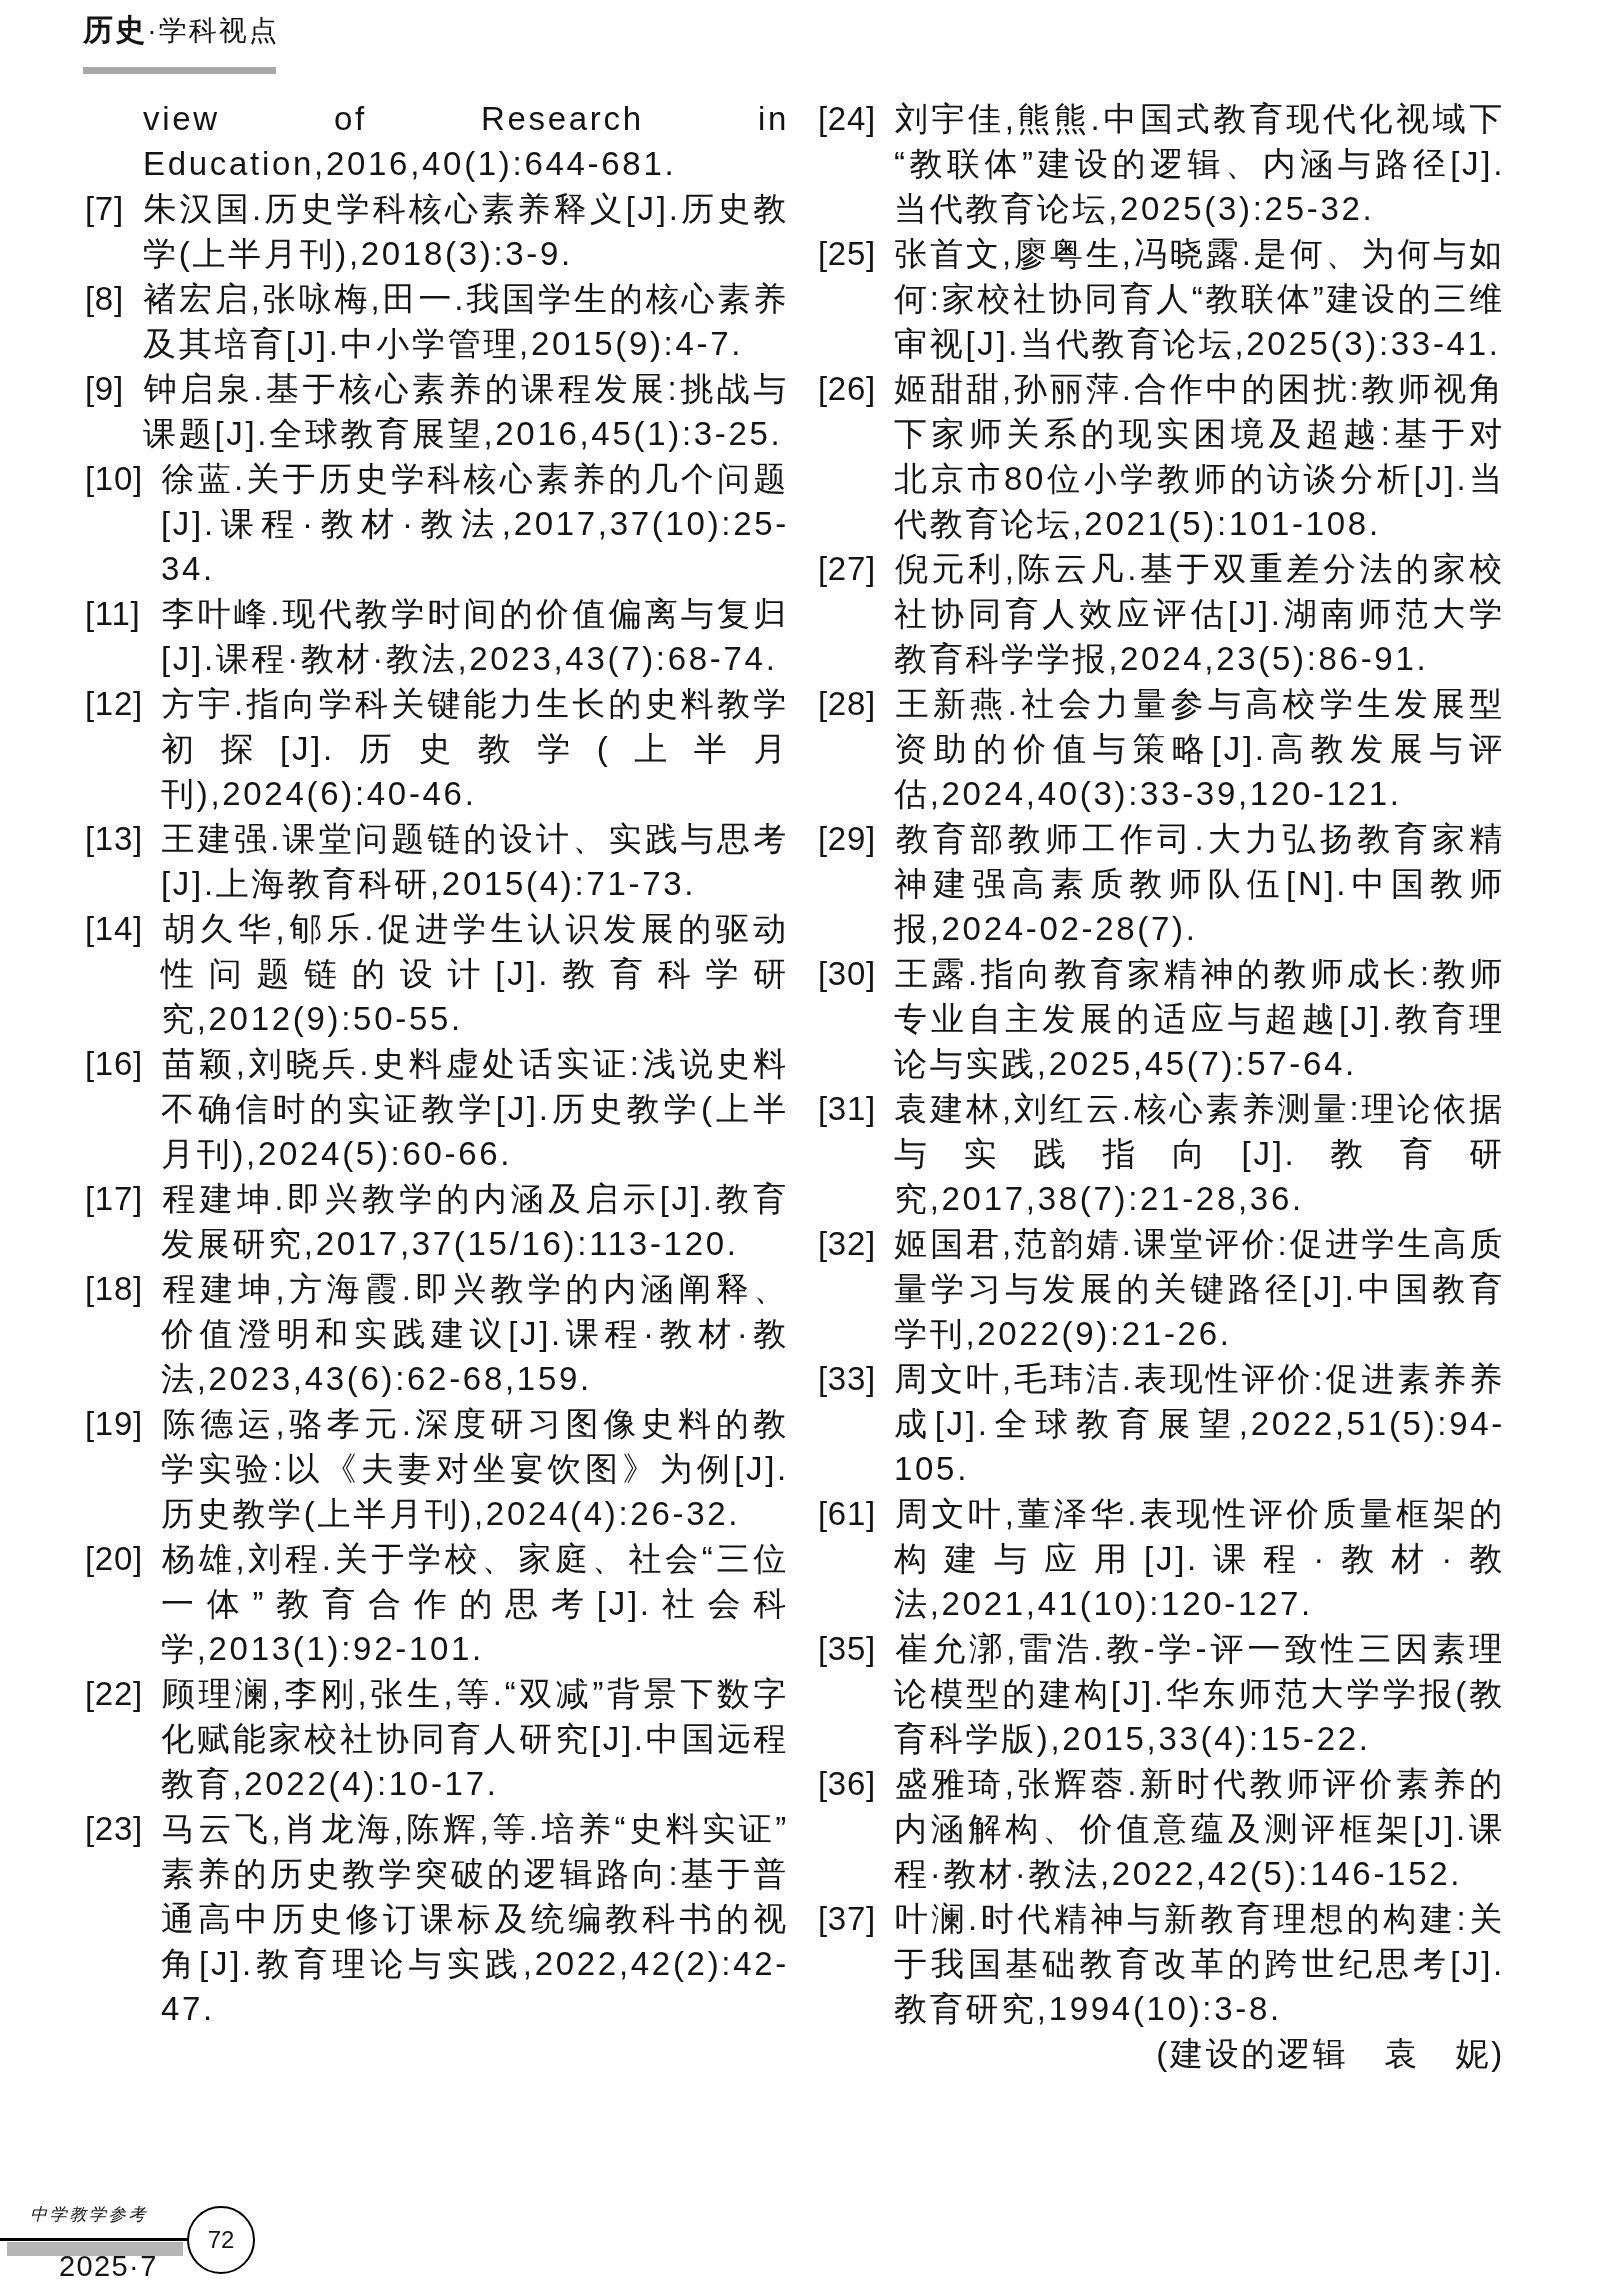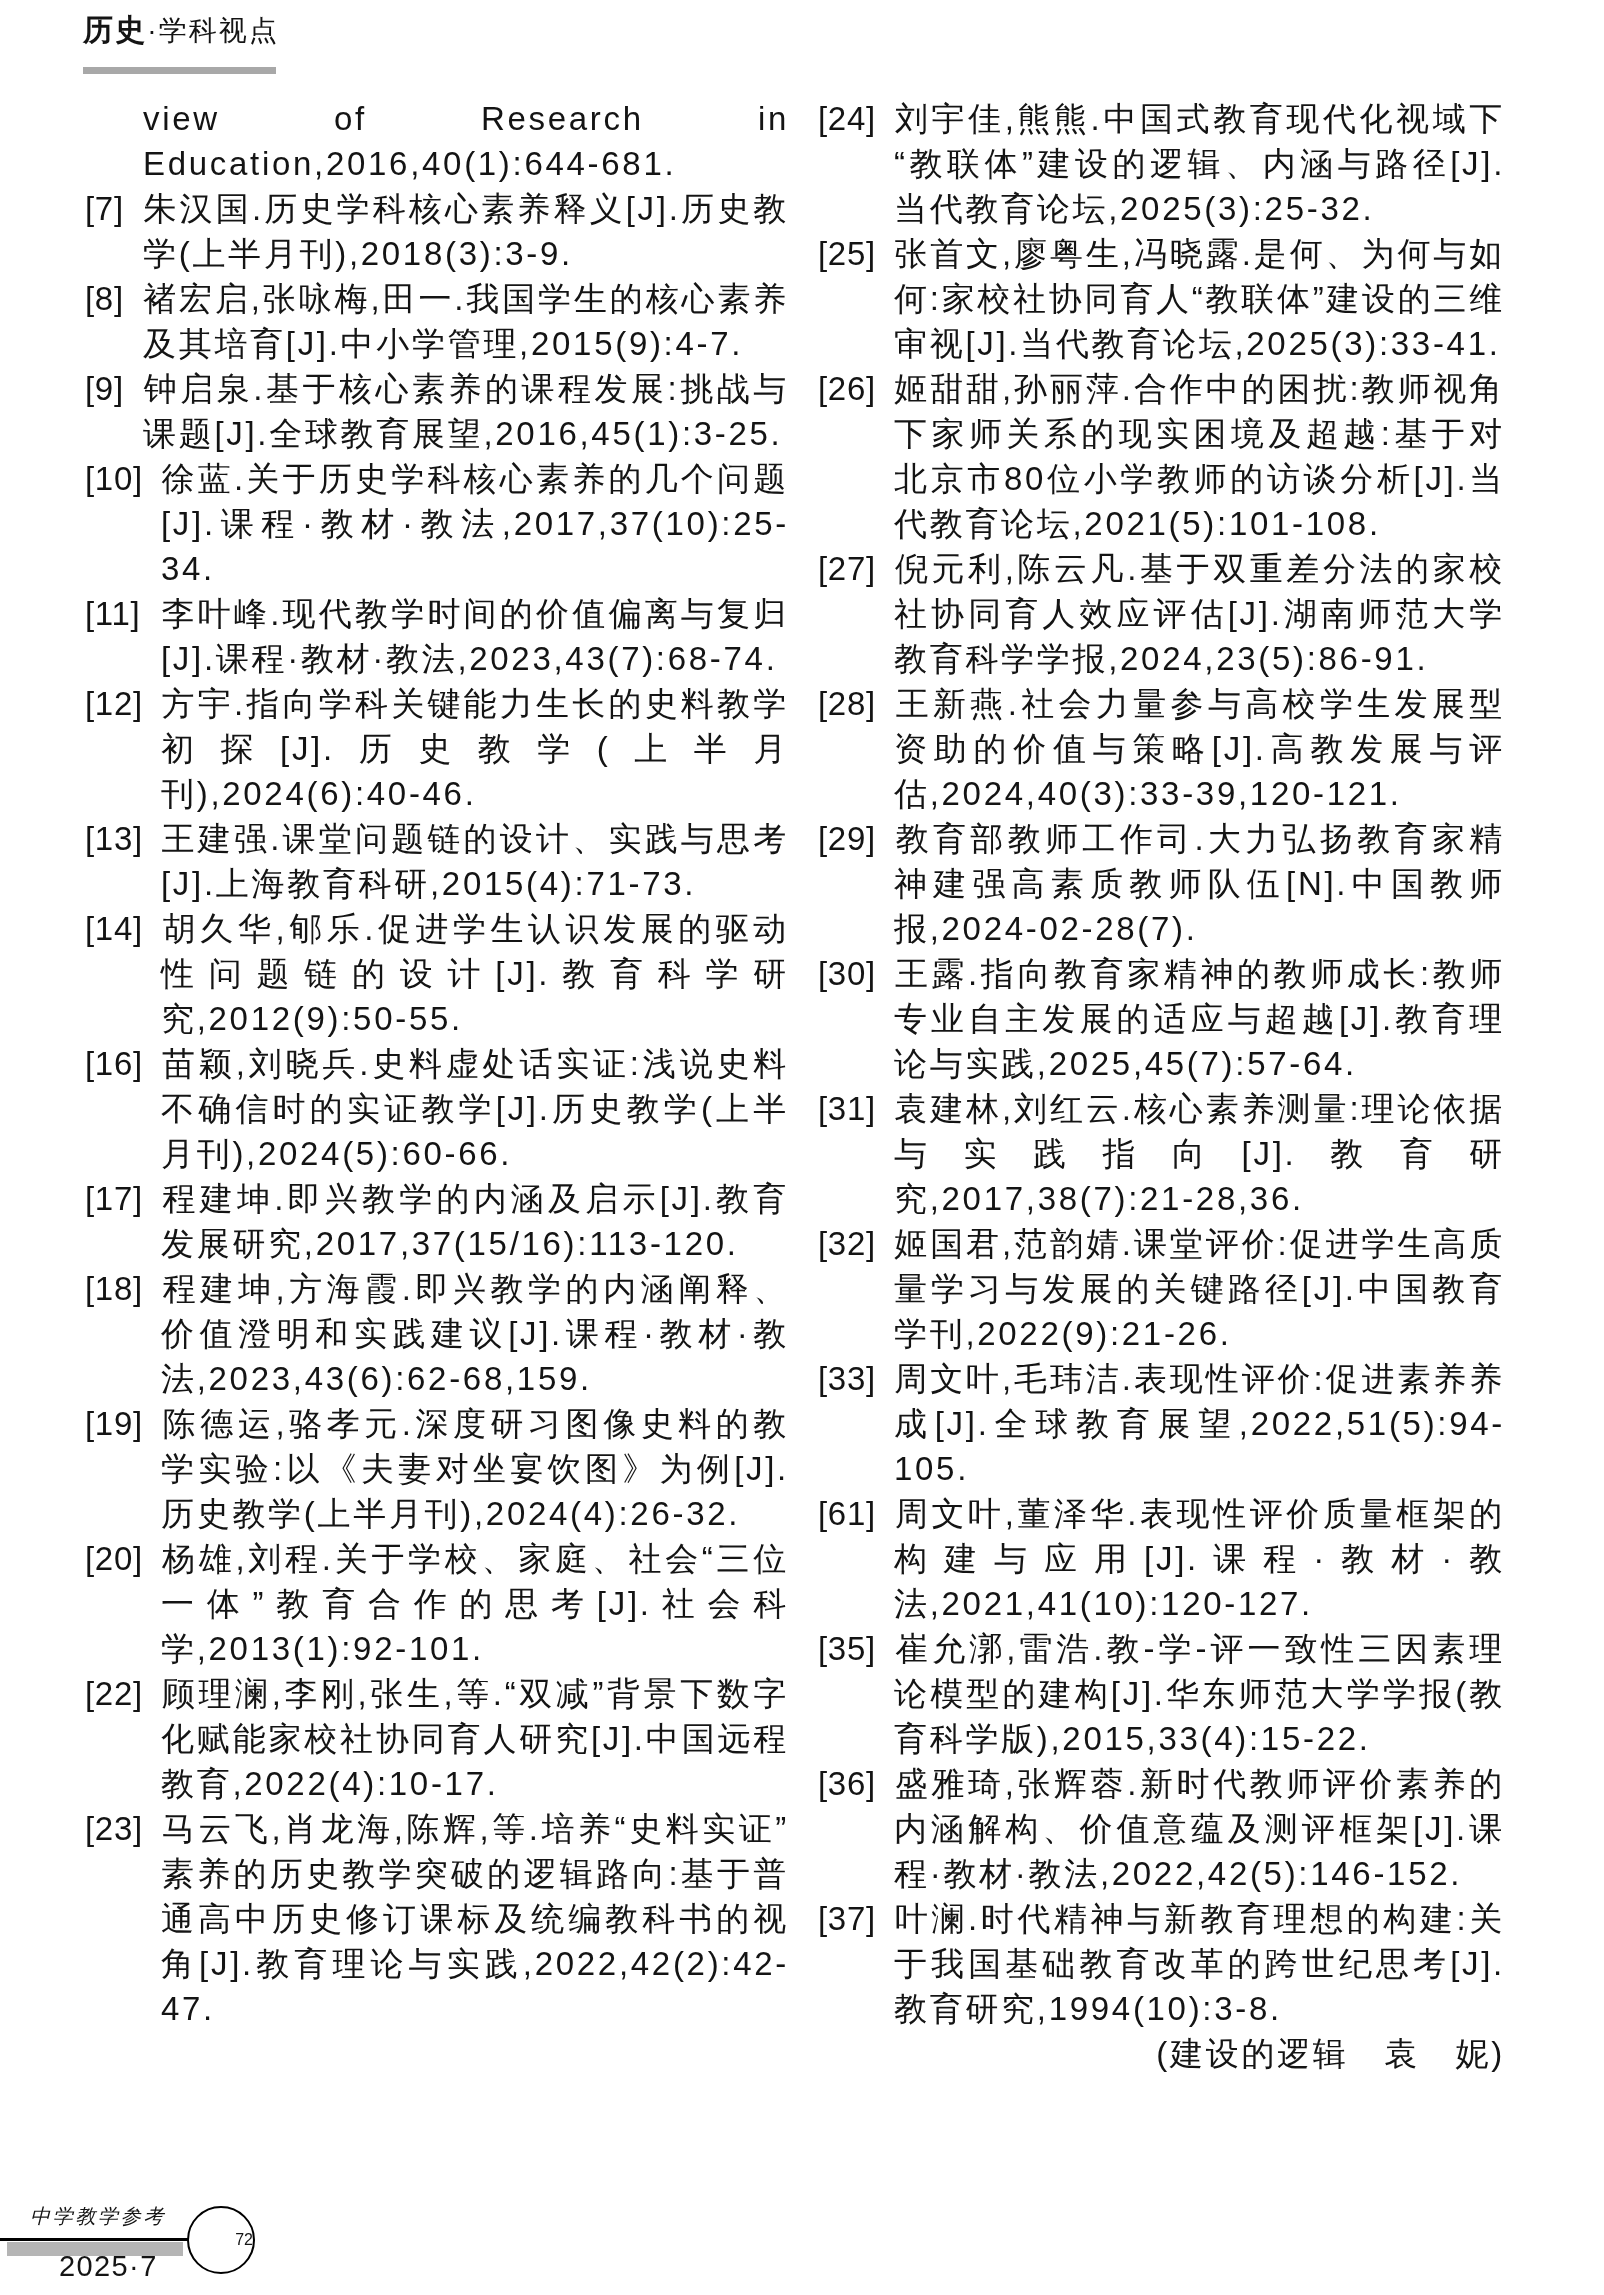--- a/index.html
+++ b/index.html
@@ -63,21 +63,21 @@
   .editor-note {
     text-align: right;
     letter-spacing: 2.7px;
   }
 
   
   .footer-journal-name {
     position: absolute;
     left: 30px;
     top: 2203px;
-    font-size: 20px;
+    font-size: 17px;
     font-style: italic;
     letter-spacing: 2.7px;
     white-space: nowrap;
   }
   .footer-rule {
     position: absolute;
     left: 0;
     top: 2238px;
     width: 190px;
     height: 2.7px;
@@ -102,22 +102,22 @@
     position: absolute;
     left: 187px;
     top: 2206px;
     width: 68px;
     height: 68px;
     border: 2.1px solid #000;
     border-radius: 50%;
     background: #fff;
     display: flex;
     align-items: center;
-    justify-content: flex-end;
-    font-size: 16px;
+    justify-content: center;
+    font-size: 24px;
   }
 </style>
 </head>
 <body>
 
 <div class="page">
 
   <div class="section-header">
     <span class="strong">历史</span><span>·学科视点</span>
   </div>

